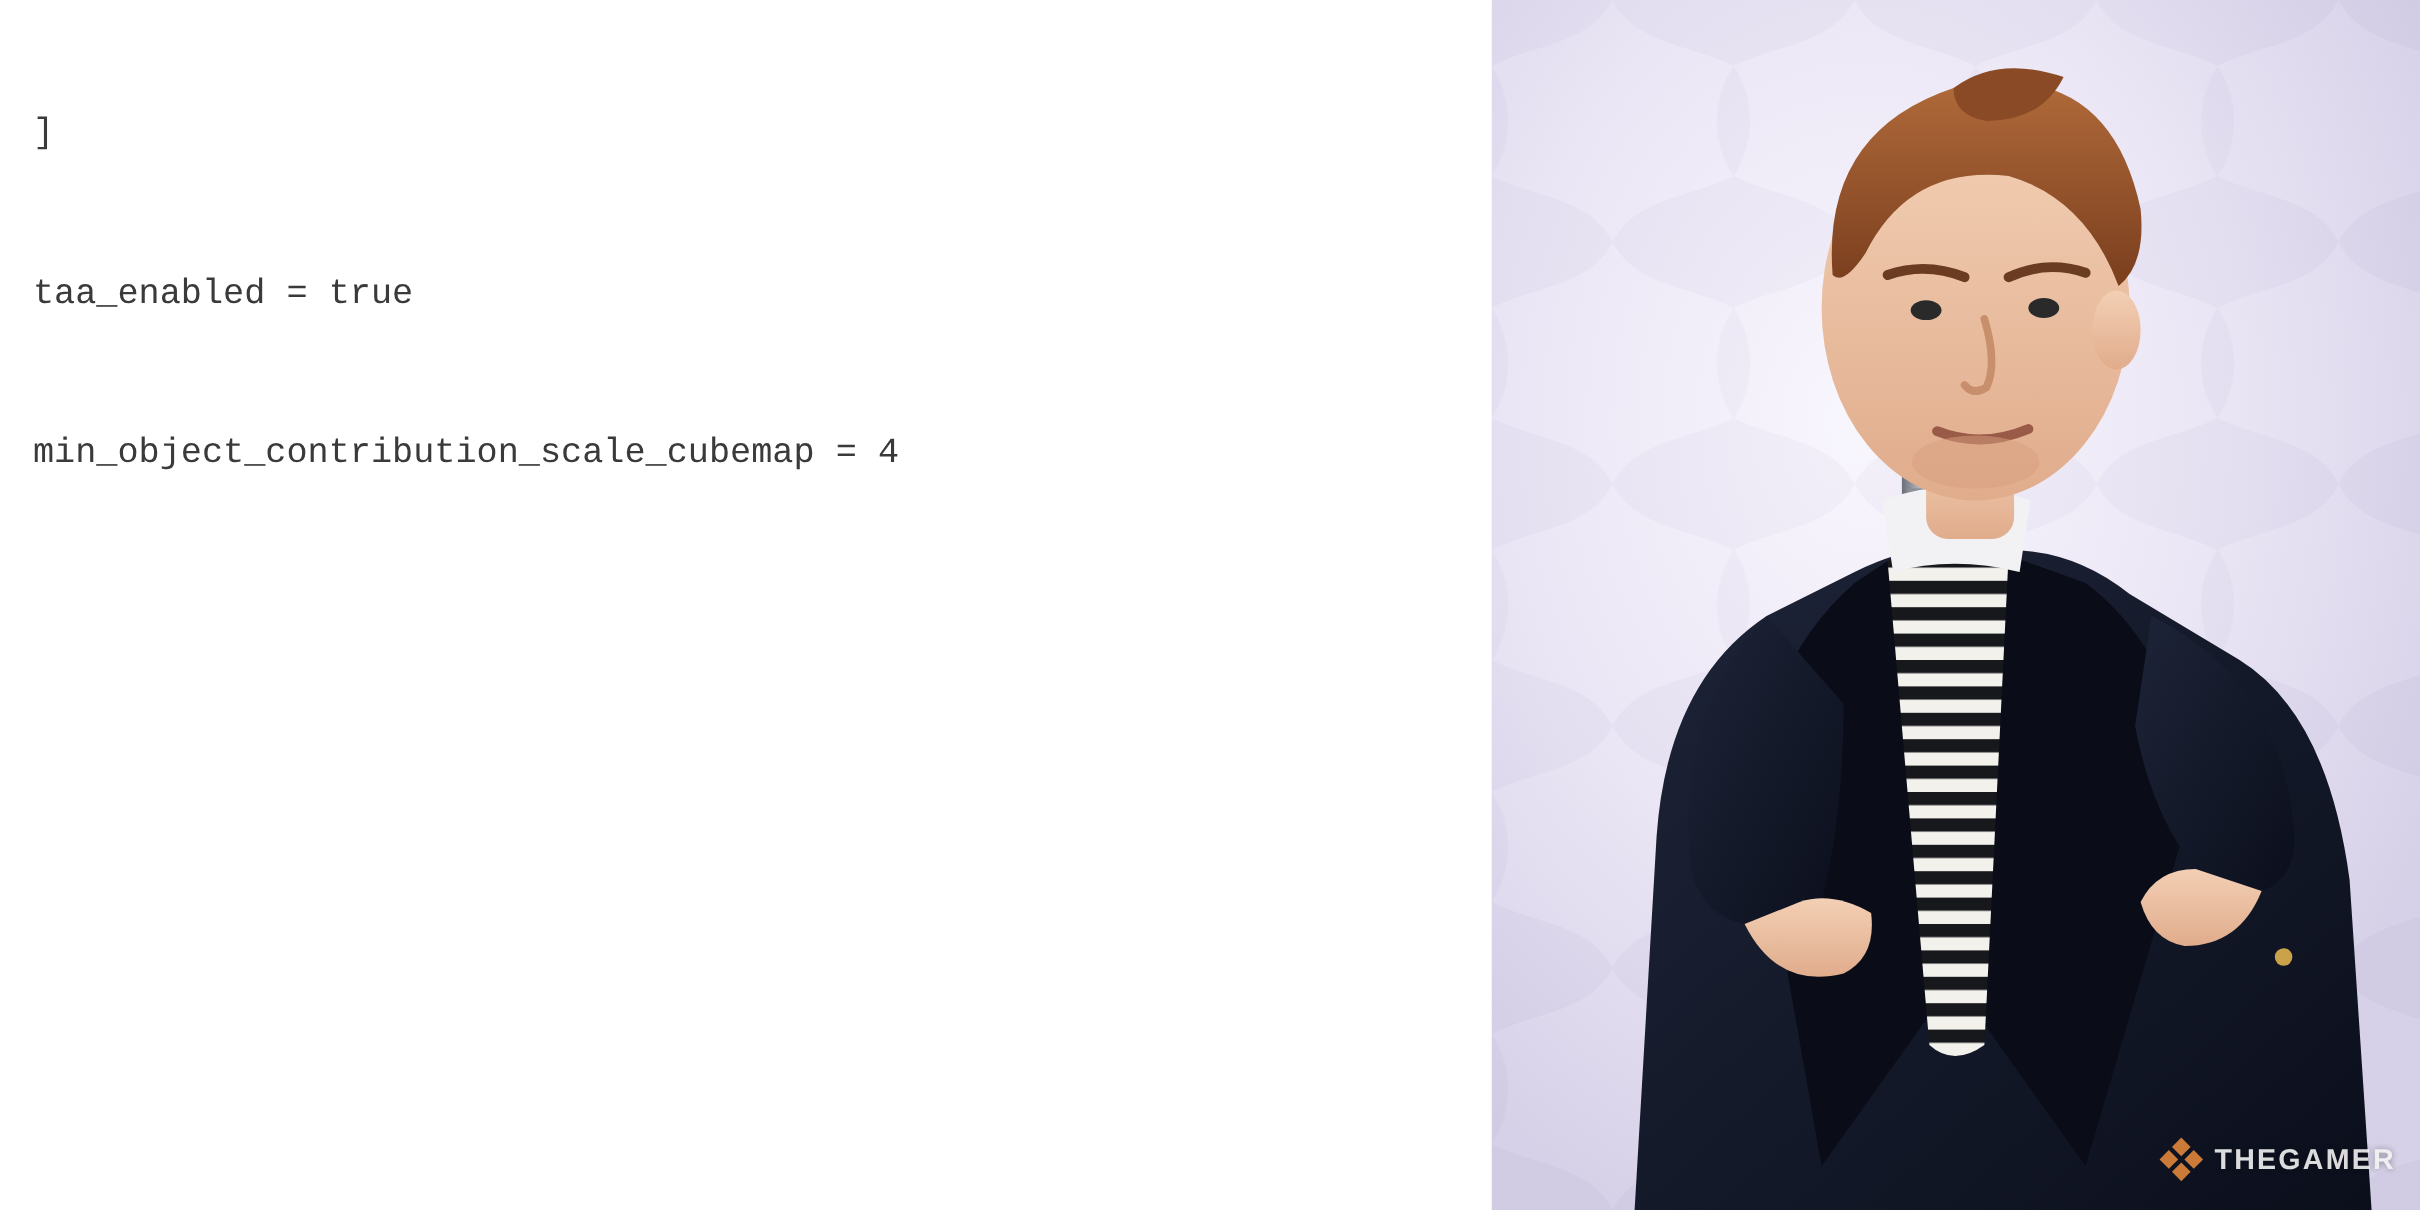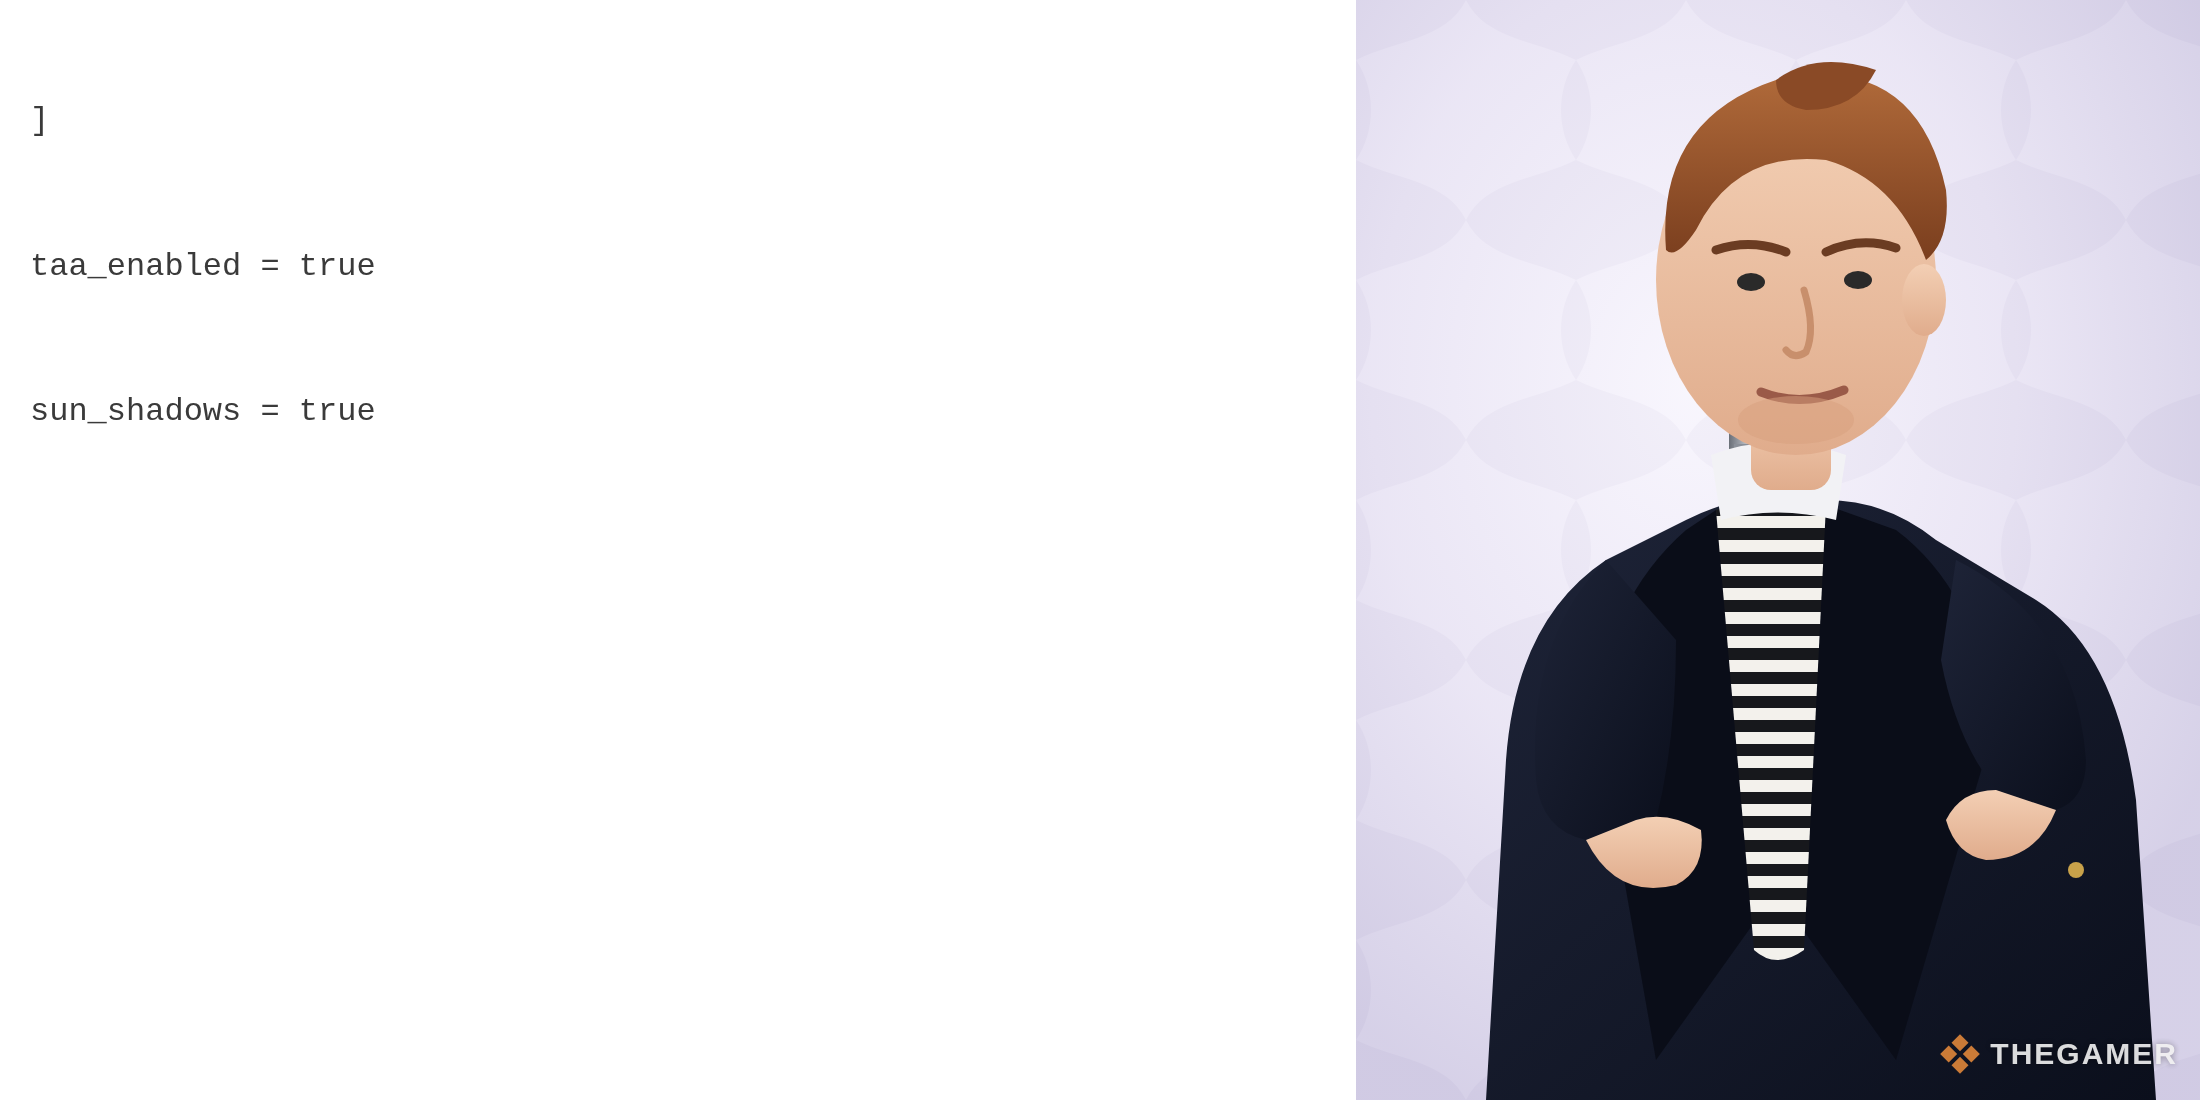--- a/index.html
+++ b/index.html
@@ -44,35 +44,35 @@
     right: 22px;
     bottom: 26px;
     display: flex;
     align-items: center;
     gap: 10px;
     opacity: 0.9;
   }
   .watermark-icon svg { display: block; }
   .watermark-text {
     font-family: Arial, Helvetica, sans-serif;
-    font-size: 30px;
+    font-size: 26px;
     font-weight: 700;
     letter-spacing: 2px;
     color: #f2f2f2;
     text-shadow: 0 0 6px rgba(0,0,0,0.4);
   }
 </style>
 </head>
 <body>
 
 <div class="left-panel">
   <div class="code-block">
     <span class="code-line">]</span>
     <span class="code-line"><span>taa_enabled</span> = <span>true</span></span>
-    <span class="code-line"><span>sun_shadows</span> = <span>true</span></span>
+    <span class="code-line"><span>min_object_contribution_scale_cubemap</span> = <span>4</span></span>
     
     
     
     
     
     
     
     
     
     

